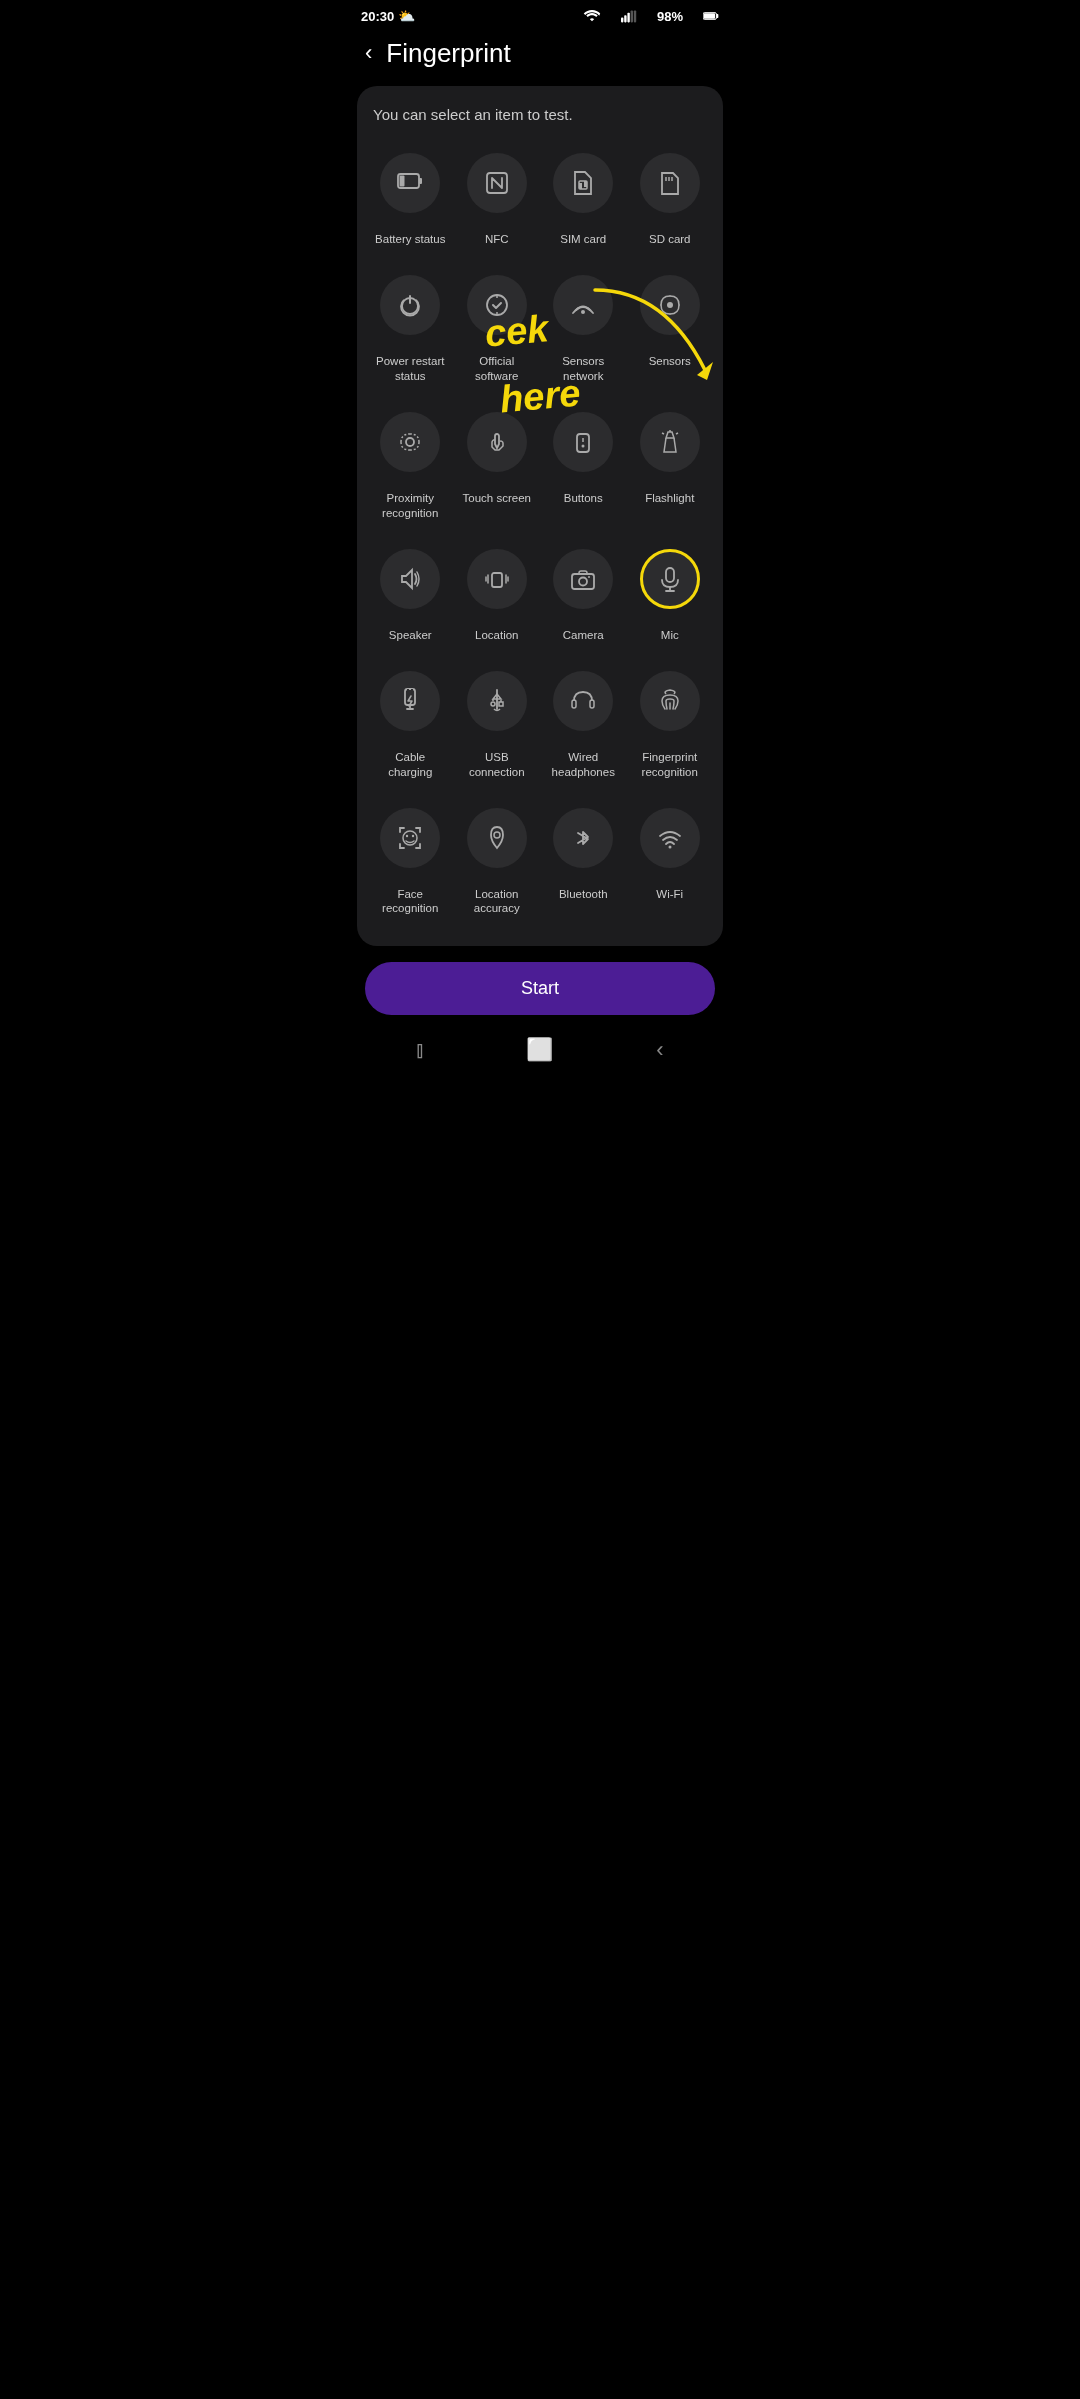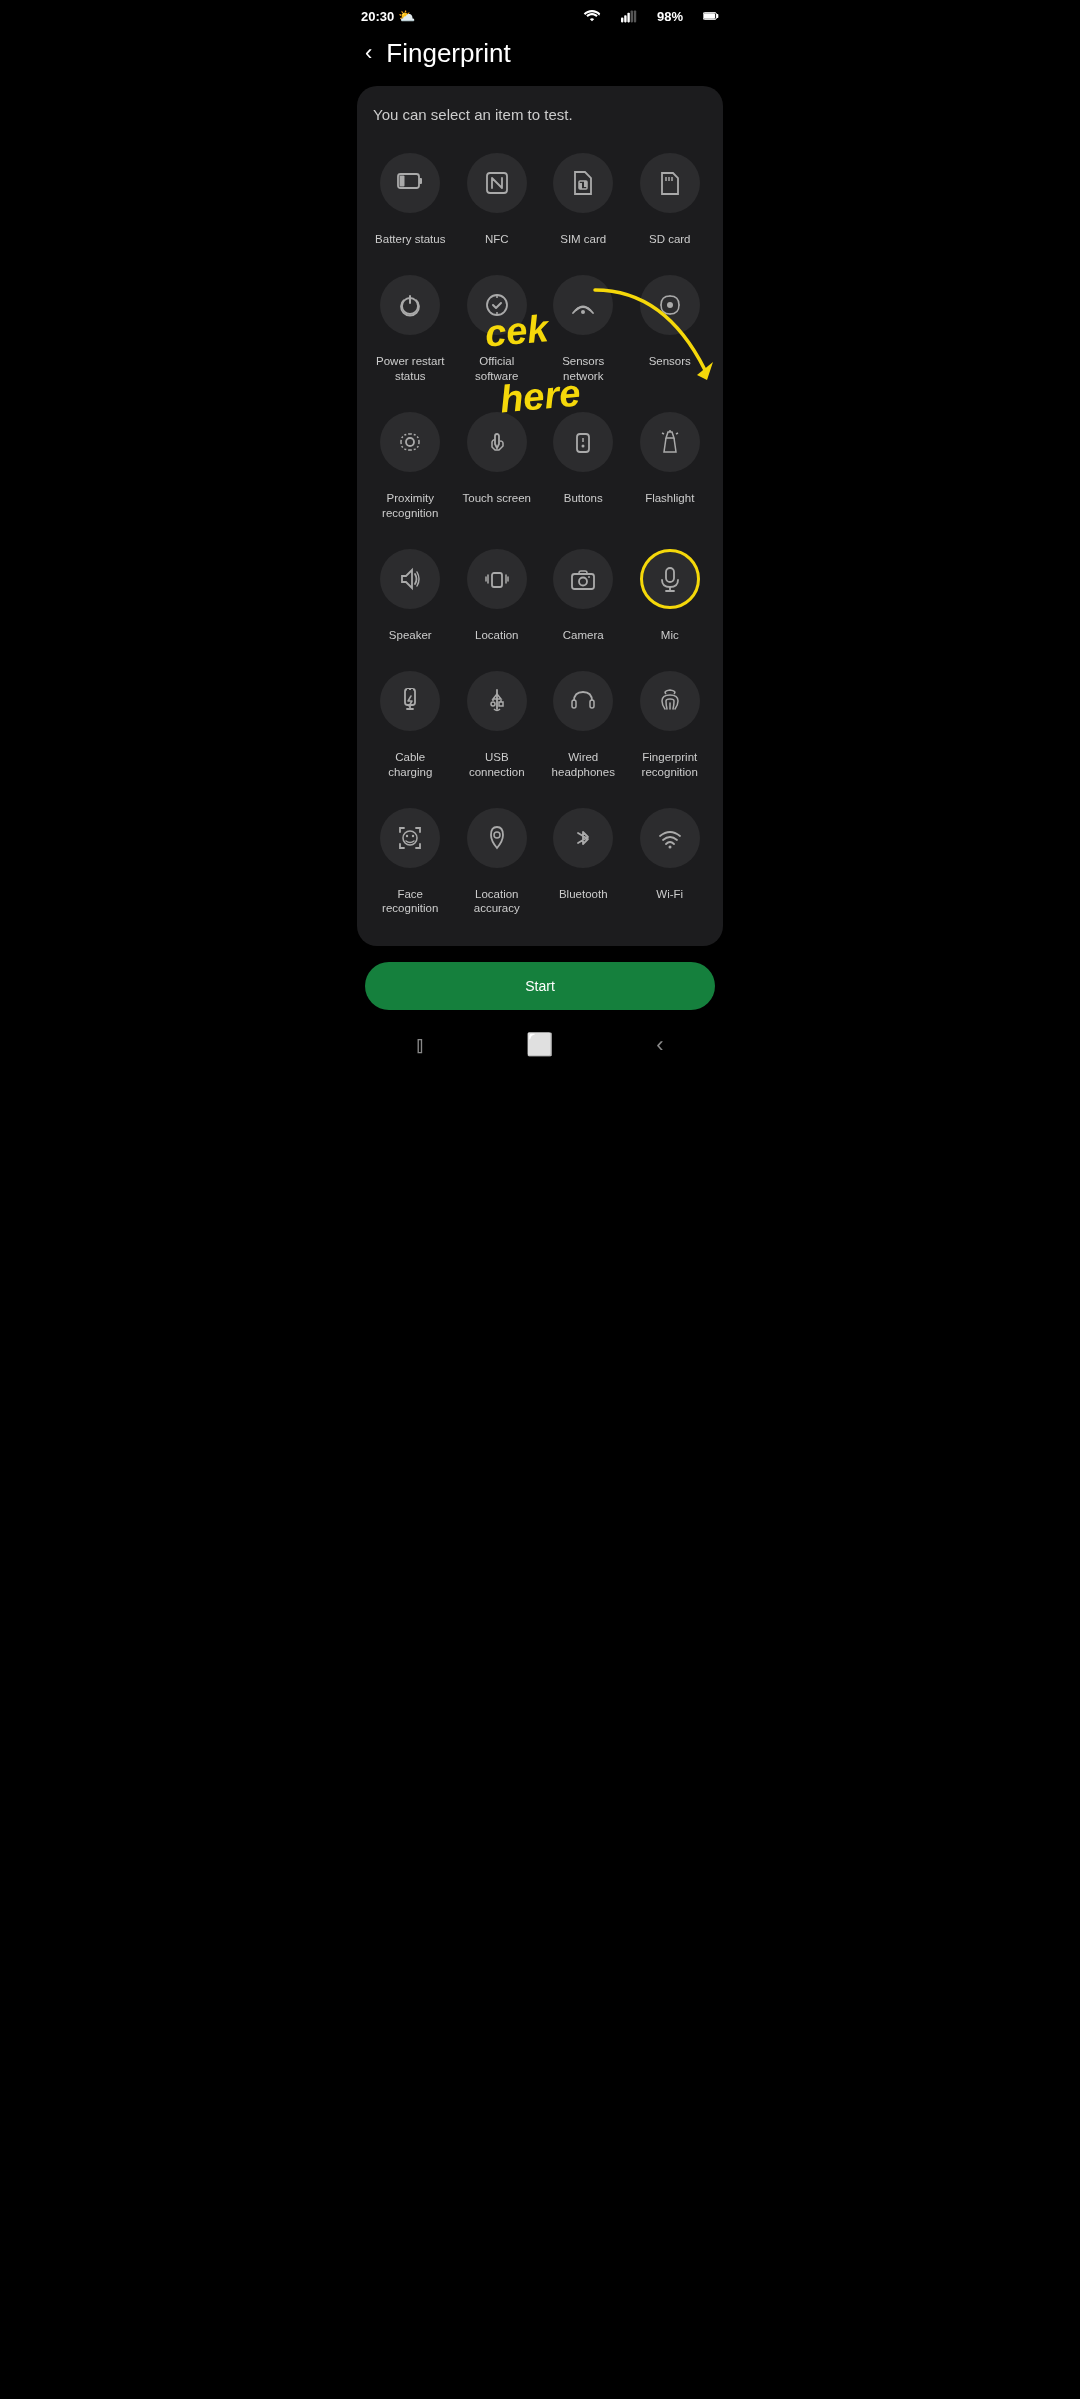--- a/index.html
+++ b/index.html
@@ -114,25 +114,25 @@
       pointer-events: none;
       overflow: hidden;
     }
 
     
     .start-btn-wrap {
       padding: 16px 20px 12px;
     }
     .start-btn {
       width: 100%;
-      background: #15803d;
+      background: #4c1d95;
       border: none;
       border-radius: 50px;
       padding: 16px;
-      font-size: 14px;
+      font-size: 18px;
       font-weight: 500;
       color: #fff;
       cursor: pointer;
     }
 
     
     .bottom-nav {
       display: flex;
       justify-content: space-around;
       align-items: center;

